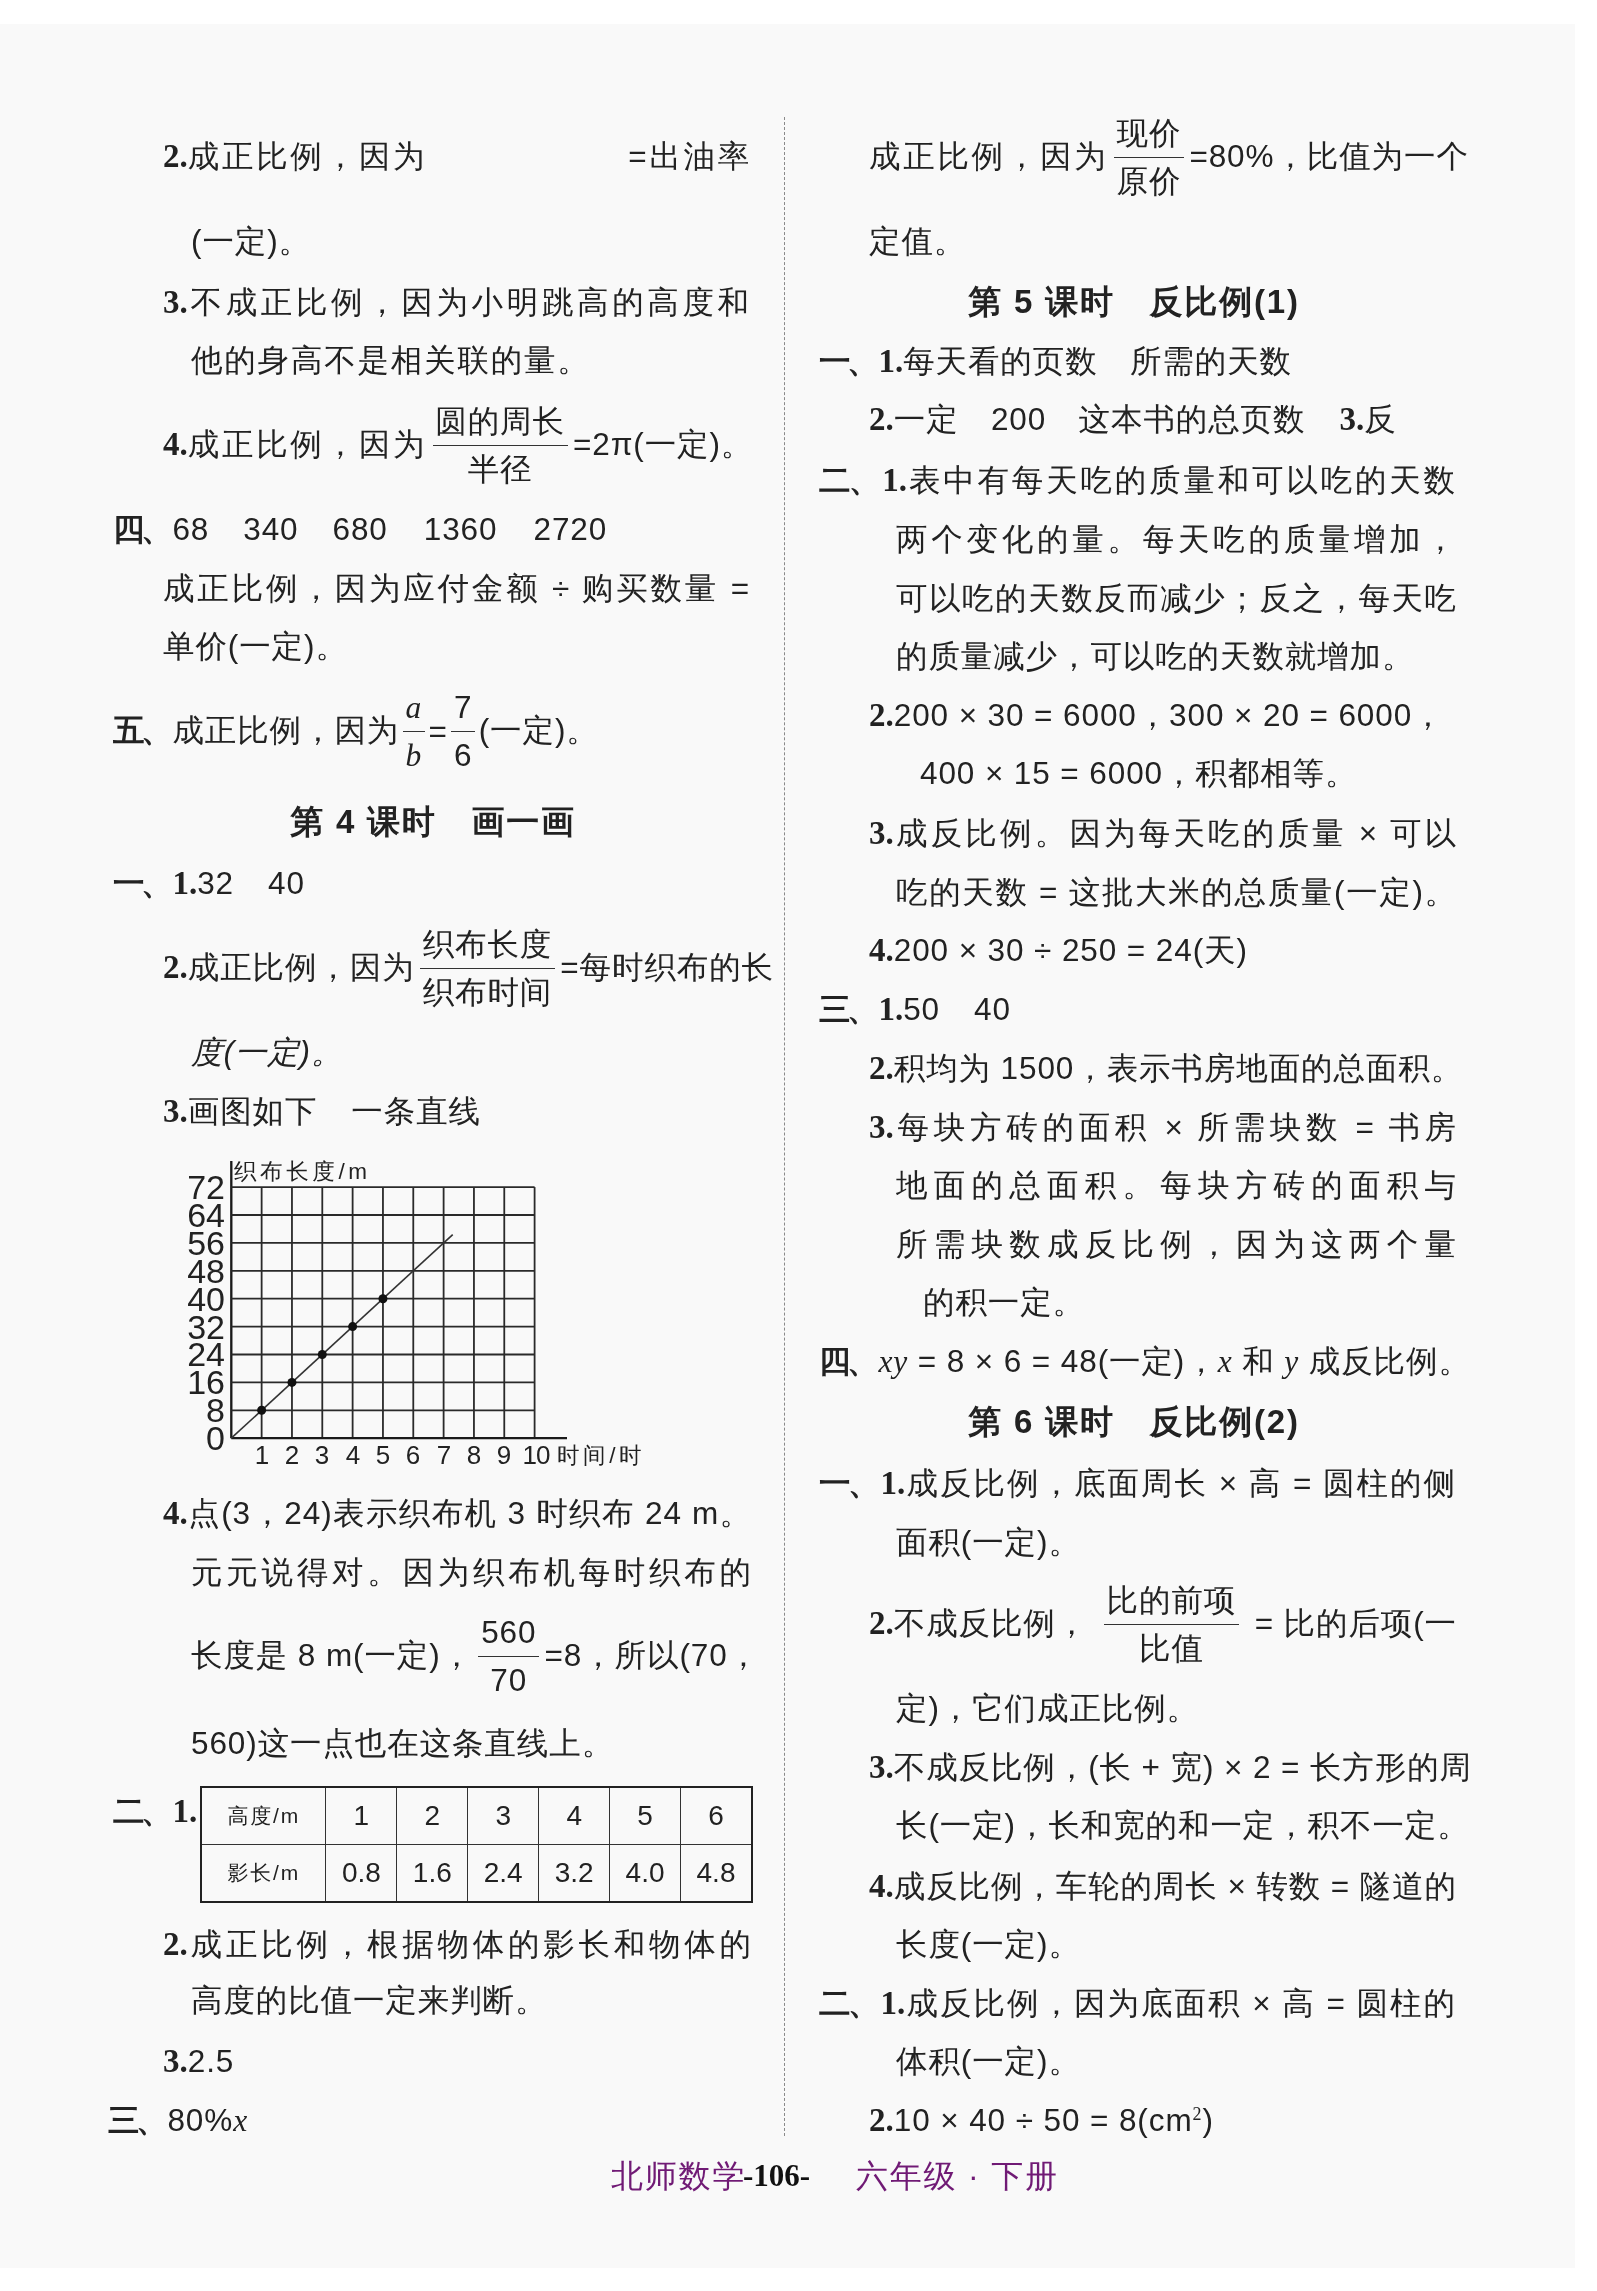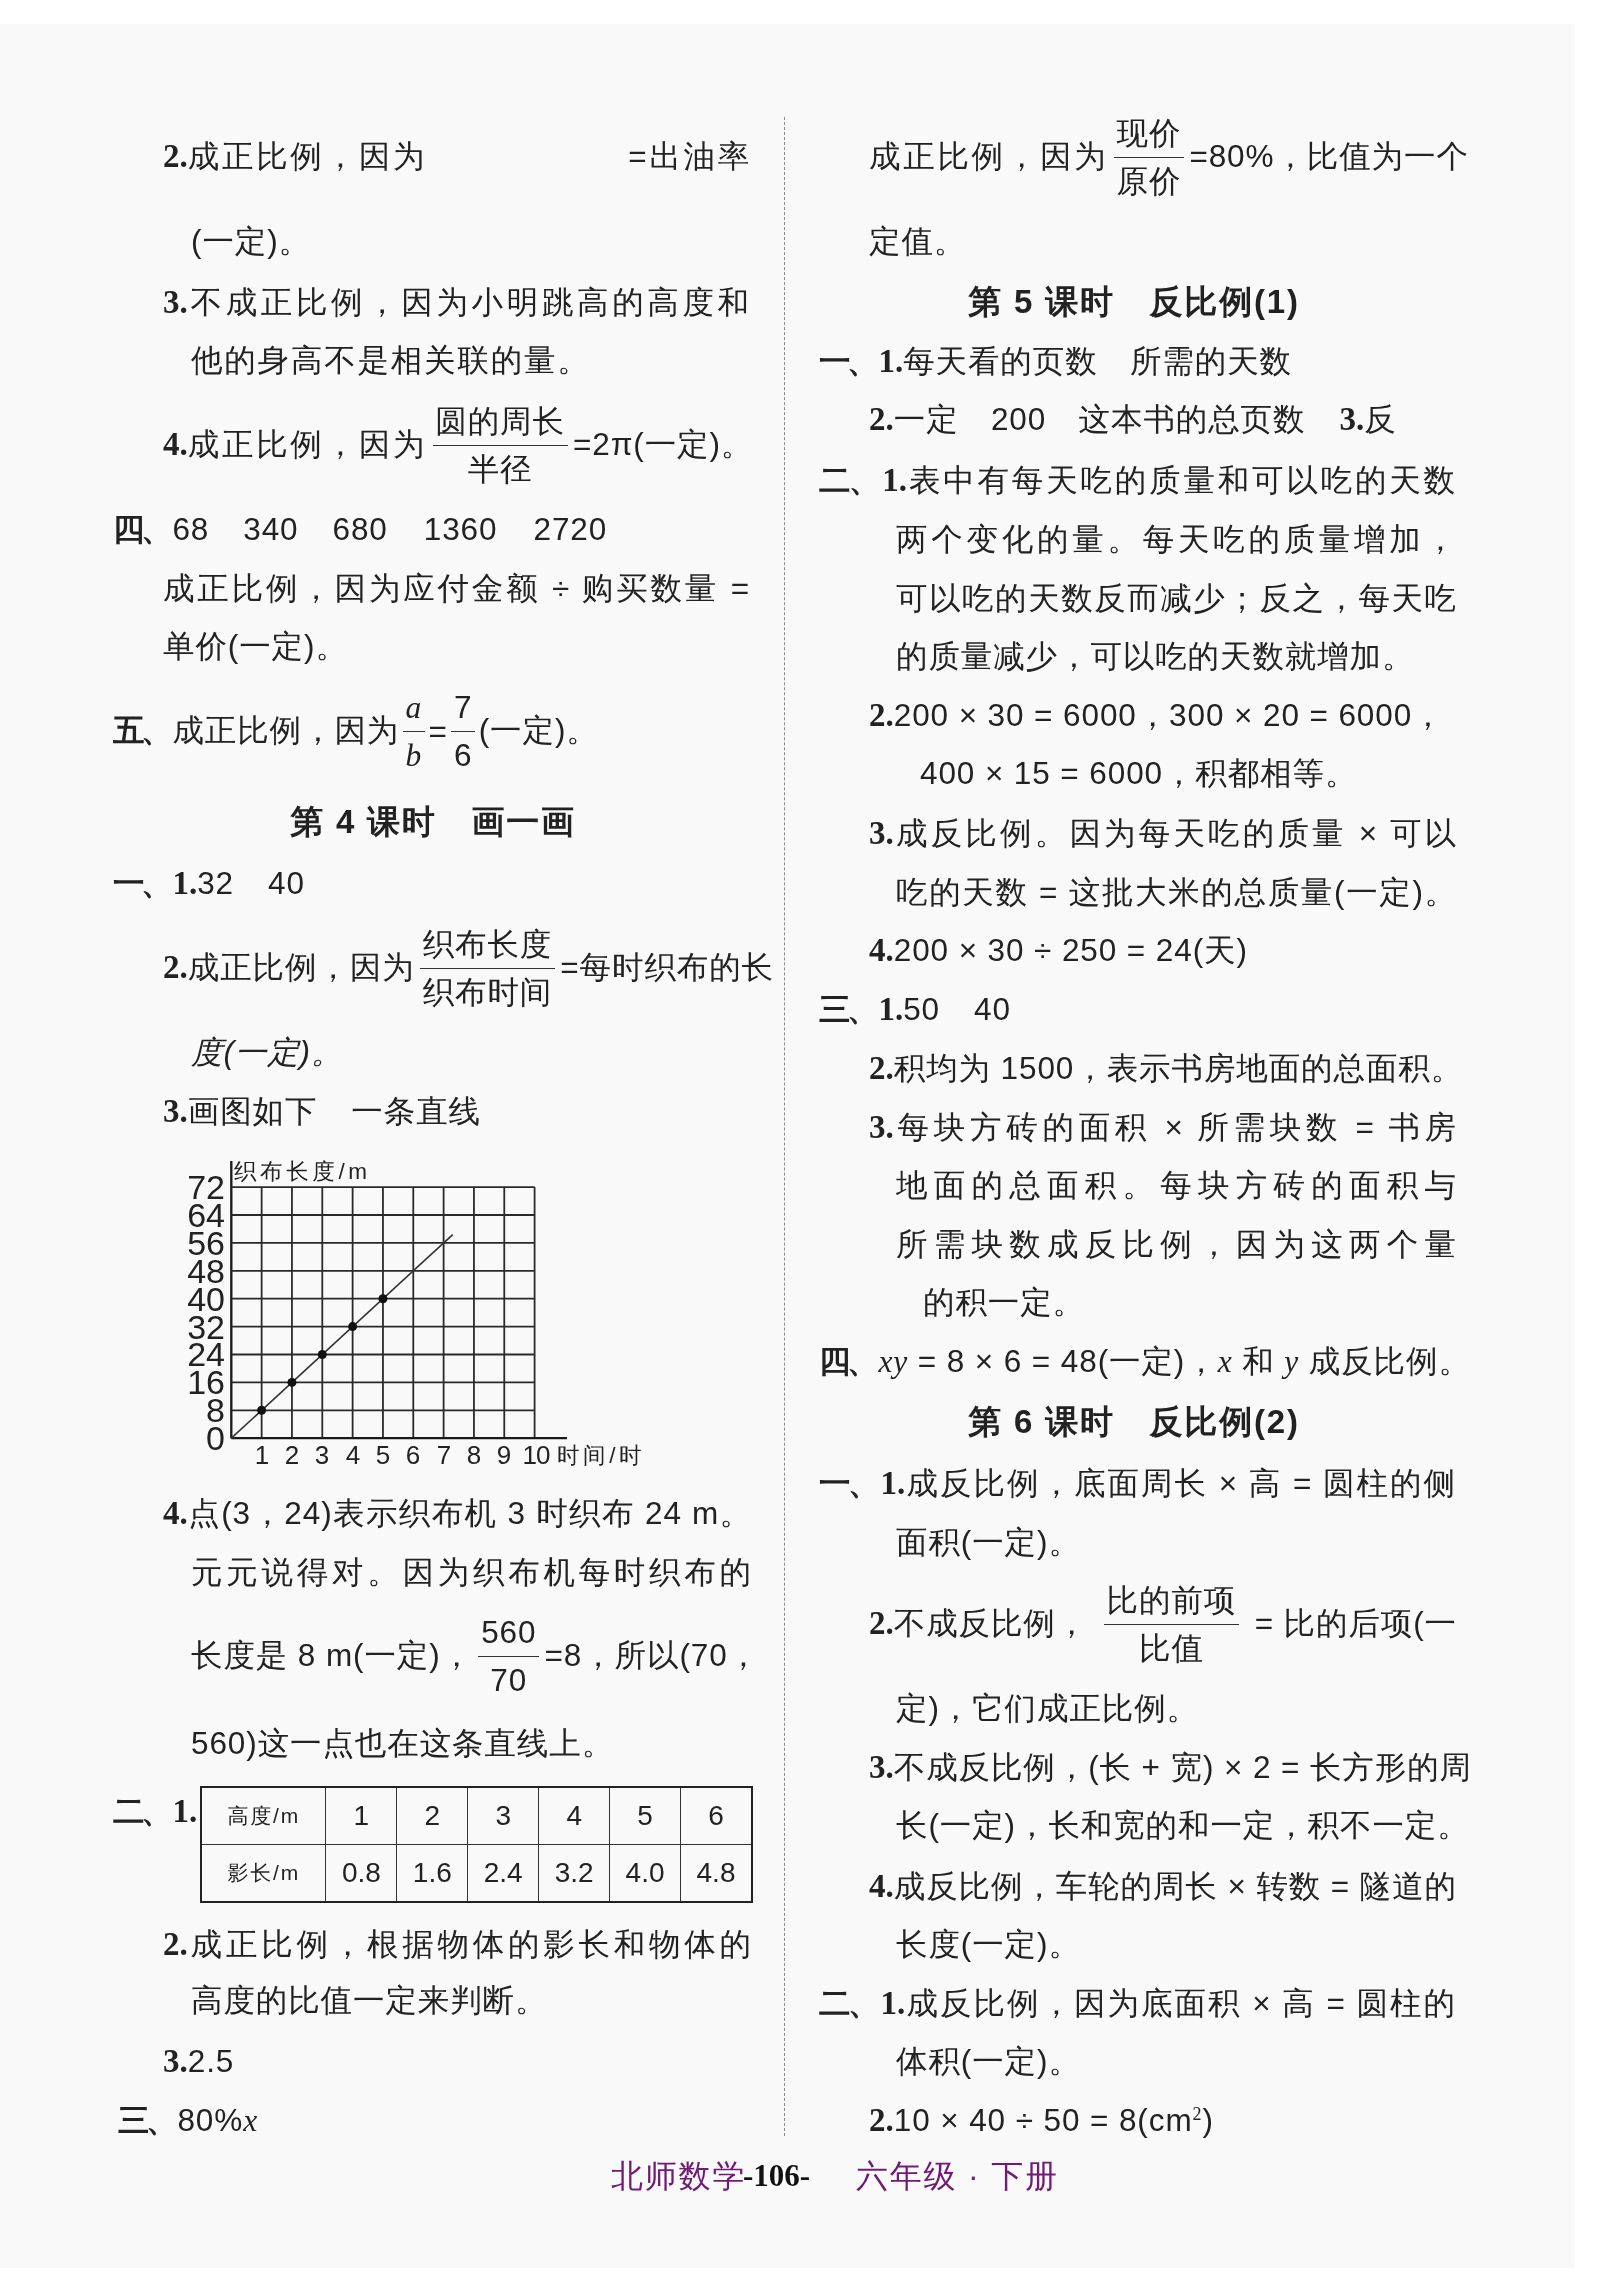--- a/index.html
+++ b/index.html
@@ -182,21 +182,21 @@
     <td>3.2</td>
     <td>4.0</td>
     <td>4.8</td>
   </tr>
 </tbody>
   </table>
 
 <div class="ln j" style="top:1917px;left:163px;width:589px;"><span class="lbl">2.</span><span>成正比例，根据物体的影长和物体的</span></div>
 <div class="ln" style="top:1976px;left:191px;font-family:Liberation Mono, monospace;">高度的比值一定来判断。</div>
 <div class="ln" style="top:2034px;left:163px;"><span class="lbl">3.</span><span>2.5</span></div>
-<div class="ln" style="top:2093px;left:118px;"><span class="sec">三、</span><span>80%</span><span class="it">x</span></div>
+<div class="ln" style="top:2093px;left:108px;"><span class="sec">三、</span><span>80%</span><span class="it">x</span></div>
 
 <div class="fl" style="top:103px;left:869px;width:588px;">
   <span class="sp3">成正比例，因为</span>
   <span class="frac">
       <span class="n">现价</span>
       <span class="d">原价</span>
     </span>
   <span>=80%，比值为一个</span>
 </div>
 <div class="ln" style="top:214px;left:869px;">定值。</div>

